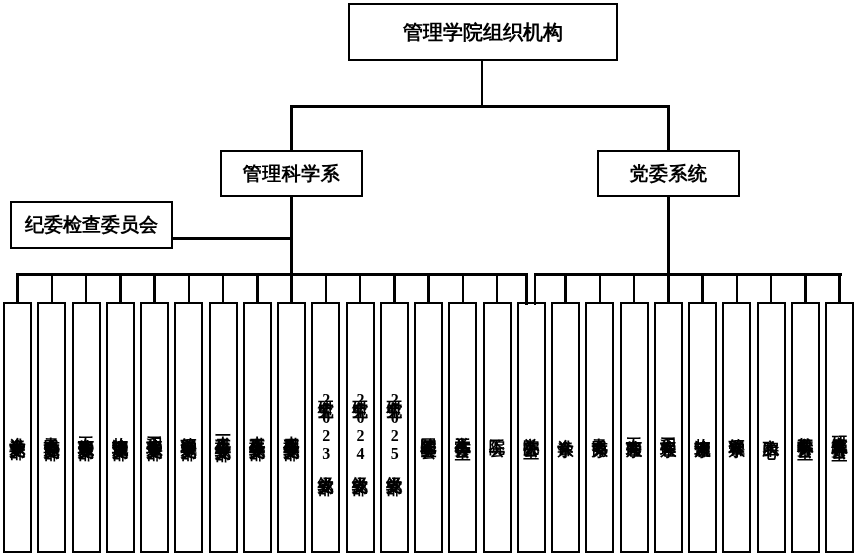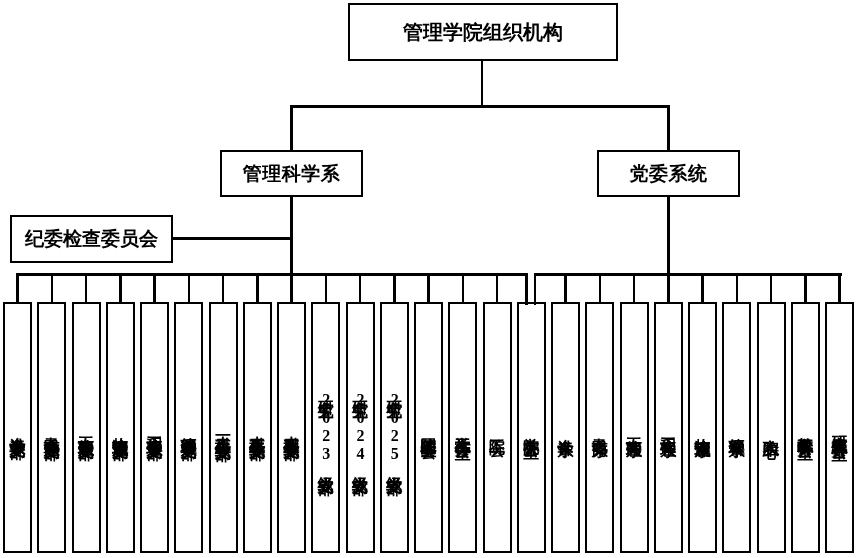--- a/index.html
+++ b/index.html
@@ -20,21 +20,21 @@
     display: flex;
     align-items: center;
     justify-content: center;
     font-weight: bold;
     text-align: center;
     white-space: nowrap;
   }
   .root-box   { left: 348px; top: 3px;   width: 270px; height: 58px; font-size: 20px; }
   .party-box  { left: 220px; top: 150px; width: 143px; height: 47px; font-size: 19px; letter-spacing: 0.5px; }
   .admin-box  { left: 597px; top: 150px; width: 143px; height: 47px; font-size: 19px; letter-spacing: 0.5px; }
-  .side-box   { left: 10px;  top: 215px; width: 163px; height: 48px; font-size: 19px; }
+  .side-box   { left: 10px;  top: 201px; width: 163px; height: 48px; font-size: 19px; }
   .hline, .vline { position: absolute; background: #000000; }
   .hline { height: 2.5px; }
   .vline { width: 2.5px; }
   .leaf {
     position: absolute;
     top: 302px;
     width: 29px;
     height: 251px;
     box-sizing: border-box;
     border: 2.5px solid #000000;

